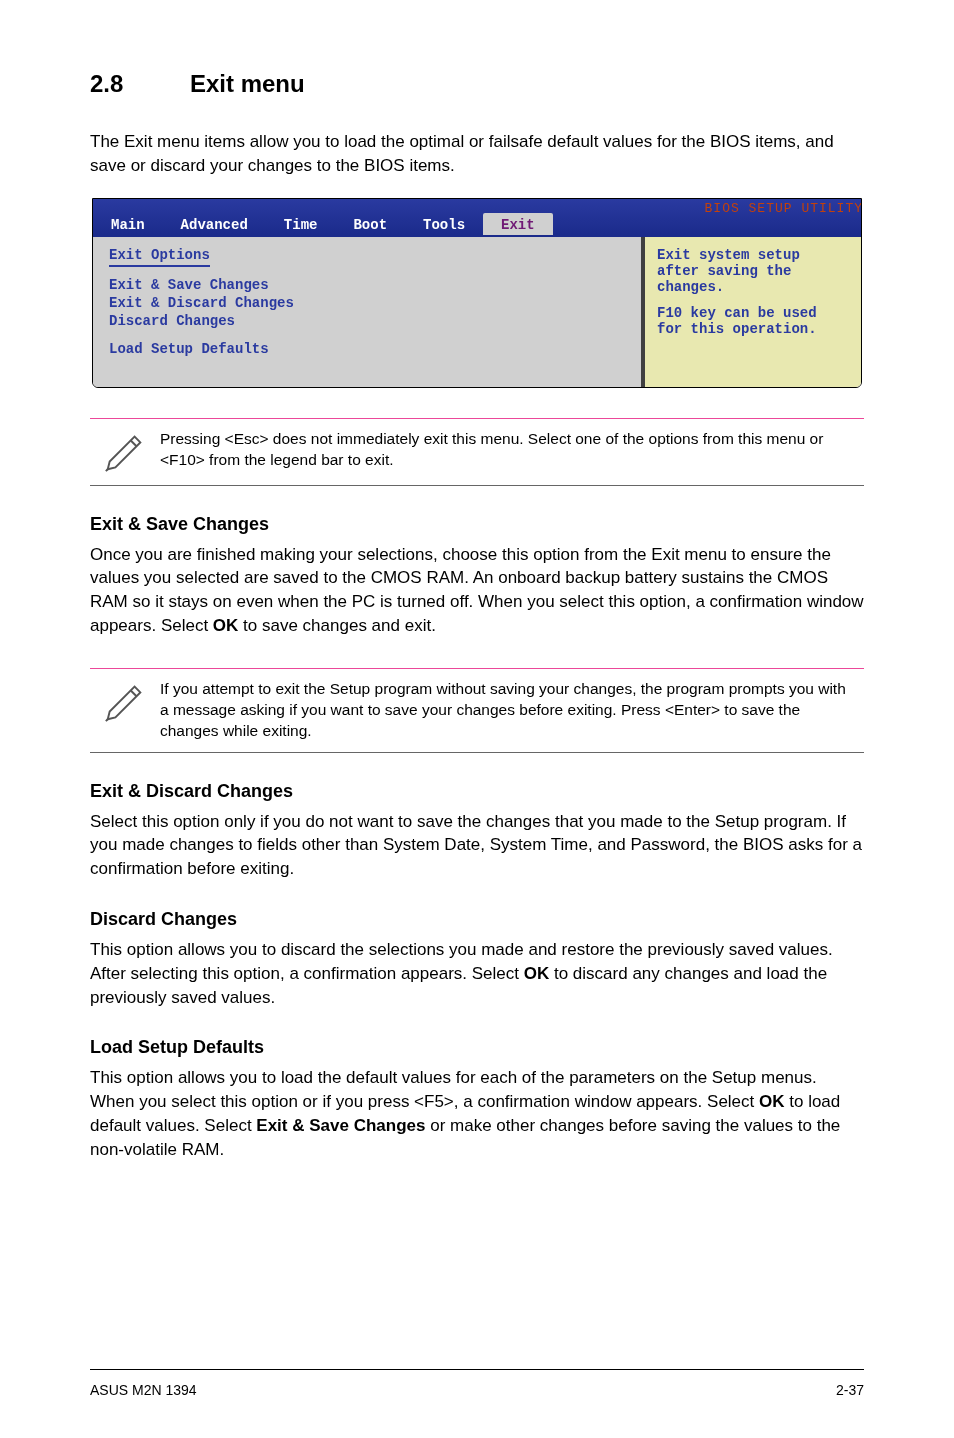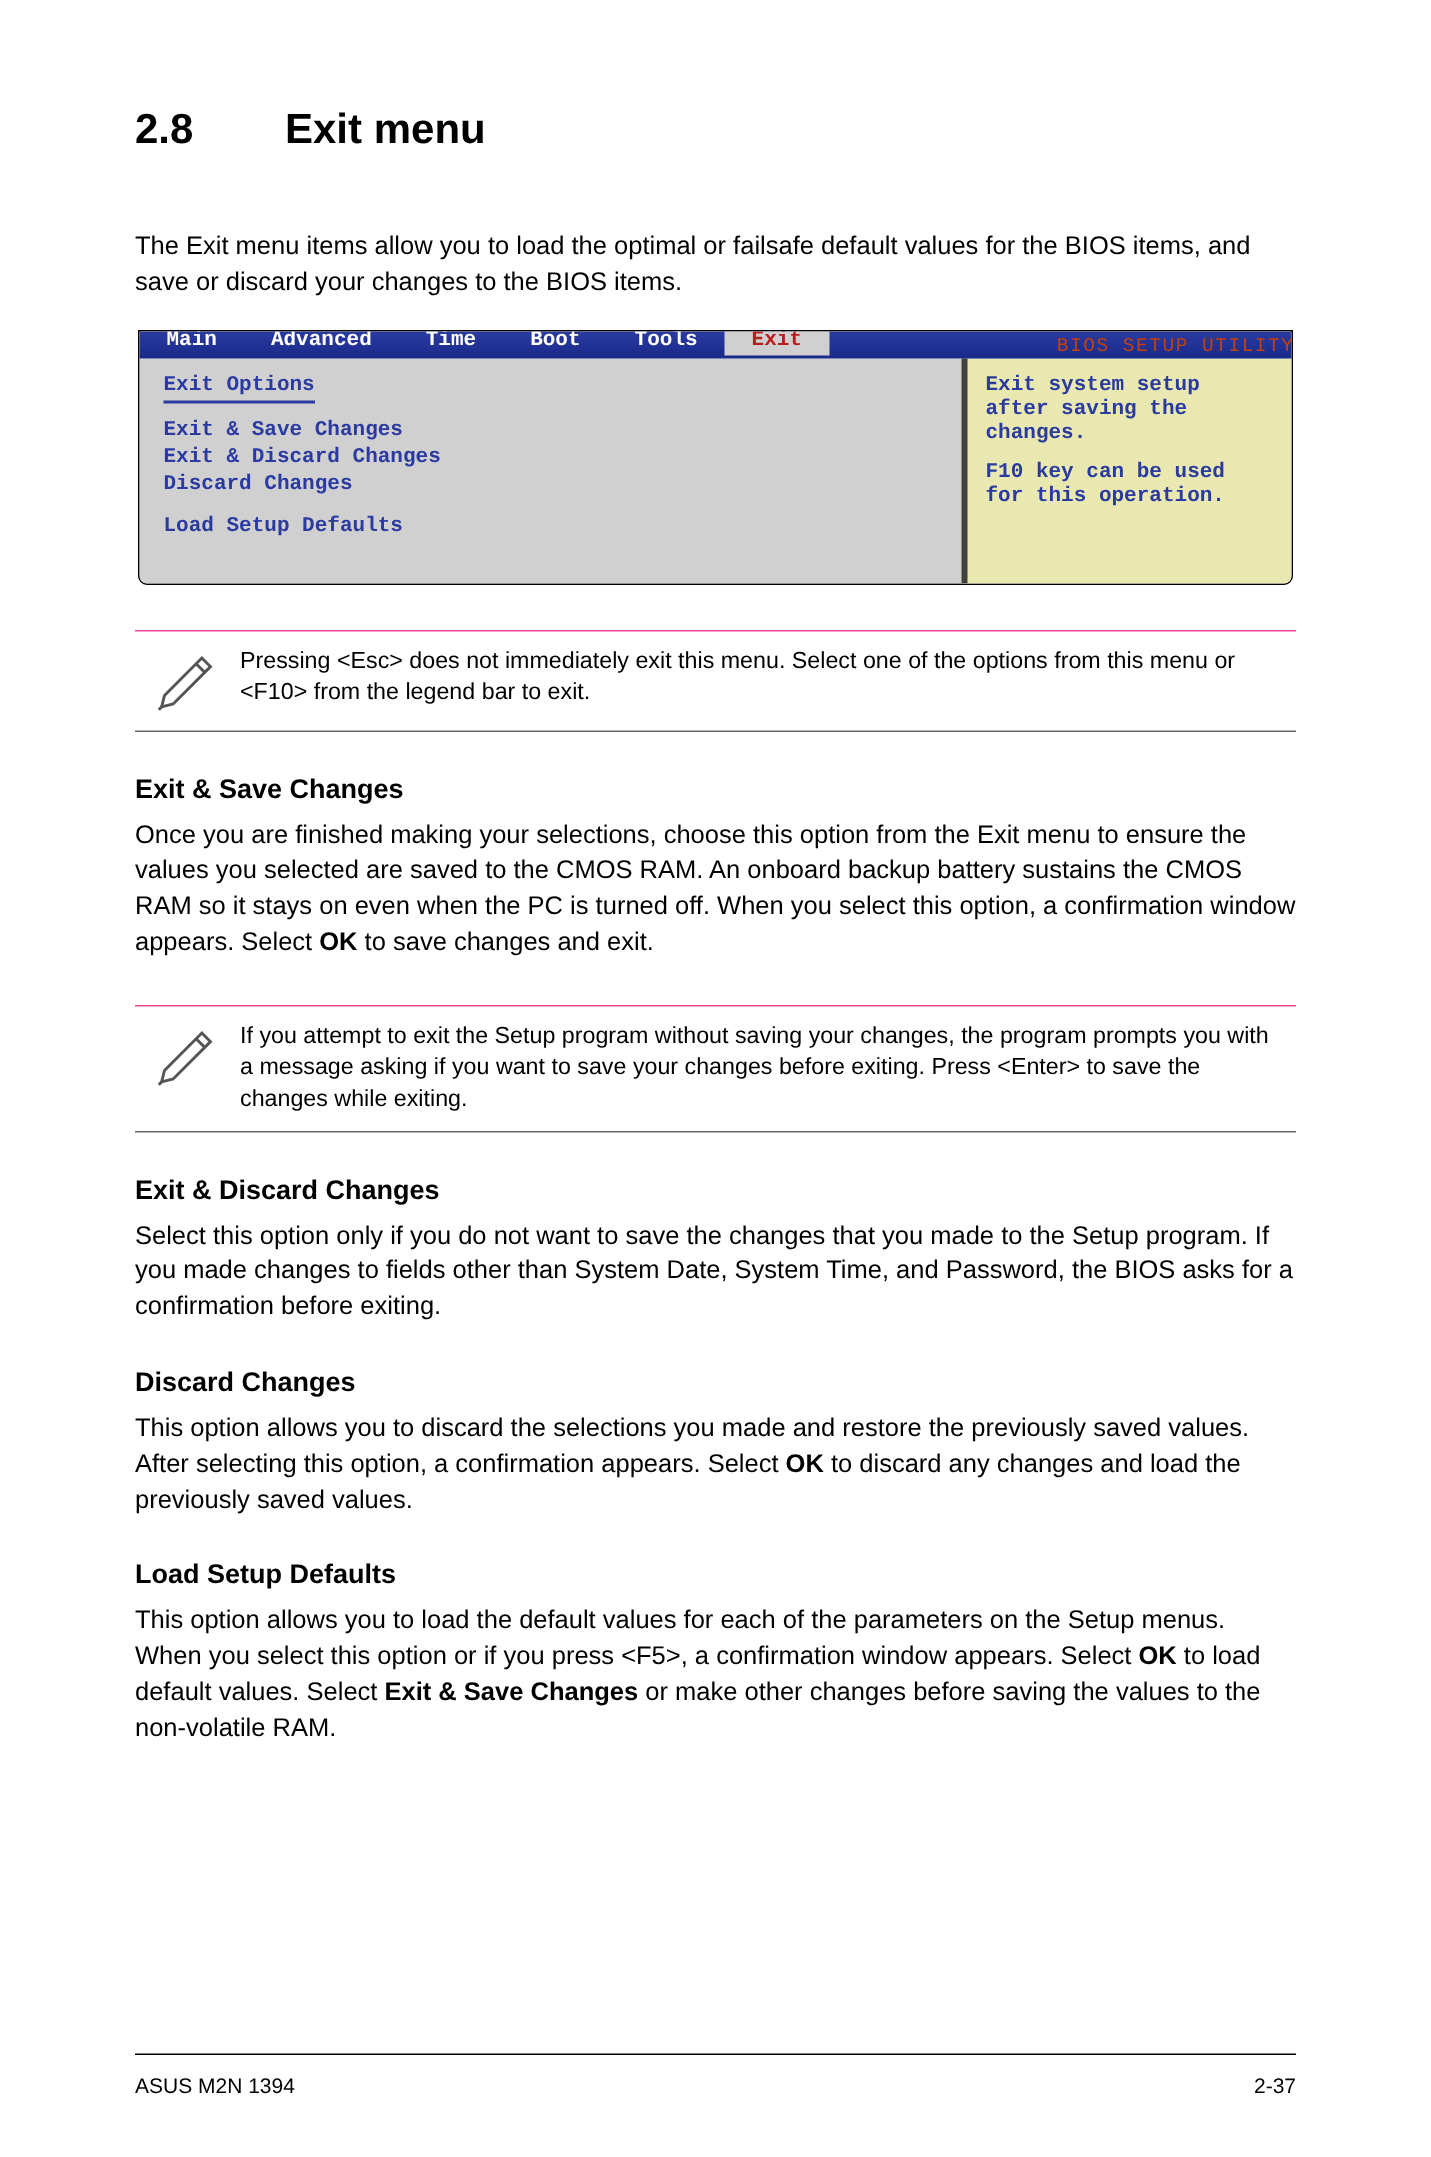--- a/index.html
+++ b/index.html
@@ -1,30 +1,30 @@
 <!DOCTYPE html>
 <html><head>
 <meta charset="utf-8">
 <style>
   * { box-sizing: border-box; margin: 0; padding: 0; }
   html, body { width: 954px; background: #fff; font-family: Arial, Helvetica, sans-serif; color: #000; }
   .page { width: 954px; min-height: 1438px; padding: 70px 90px 40px 90px; position: relative; }
-  h1 { font-size: 28px; font-weight: bold; margin-bottom: 50px; }
+  h1 { font-size: 24px; font-weight: bold; margin-bottom: 32px; }
   h1 .num { display: inline-block; width: 100px; }
   p.body { font-size: 17px; line-height: 1.4; margin-bottom: 20px; }
   h2.sub { font-size: 18px; font-weight: bold; margin-top: 28px; margin-bottom: 8px; }
   p.sub-body { font-size: 17px; line-height: 1.4; }
   b { font-weight: bold; }
 
   
   .bios-box { width: 770px; margin: 0 auto 30px auto; border: 1px solid #000; font-family: "Courier New", monospace; font-size: 14px; overflow: hidden; border-radius: 0 0 6px 6px; }
-  .bios-menubar { background: linear-gradient(#2a3aa0, #1a2a8a); color: #fff; display: flex; align-items: flex-end; height: 18px; padding: 0 0 2px 0; }
+  .bios-menubar { background: linear-gradient(#2a3aa0, #1a2a8a); color: #fff; display: flex; align-items: flex-end; height: 38px; padding: 0 0 2px 0; }
   .bios-title { position: absolute; width: 770px; text-align: right; color: #c2410c; font-weight: normal; font-size: 13px; pointer-events: none; margin-top: 2px; letter-spacing: 1px; }
   .bios-tab { padding: 4px 18px 2px 18px; color: #fff; font-weight: bold; }
-  .bios-tab.sel { background: #d0d0d0; color: #b91c1c; border-radius: 2px 2px 0 0; margin-top: 16px; }
+  .bios-tab.sel { background: #d0d0d0; color: #701a75; border-radius: 2px 2px 0 0; margin-top: 16px; }
   .bios-body { display: flex; height: 150px; background: #d0d0d0; }
   .bios-left { flex: 1; padding: 10px 16px; color: #2a3aa0; font-weight: bold; }
   .bios-right { width: 220px; border-left: 4px solid #404040; background: #e8e8b0; padding: 10px 12px; color: #2a3aa0; font-weight: bold; }
   .bios-left .opt-head { font-weight: bold; display: inline-block; border-bottom: 2px solid #2a3aa0; padding-bottom: 2px; margin-bottom: 8px; }
   .bios-left .item { margin: 2px 0; }
   .bios-left .gap { height: 8px; }
 
   
   .note-row { display: flex; align-items: flex-start; border-top: 1px solid #ec4899; border-bottom: 1px solid #666; padding: 10px 0; margin: 18px 0 28px 0; }
   .note-row.inner { margin: 30px 0 6px 0; }

